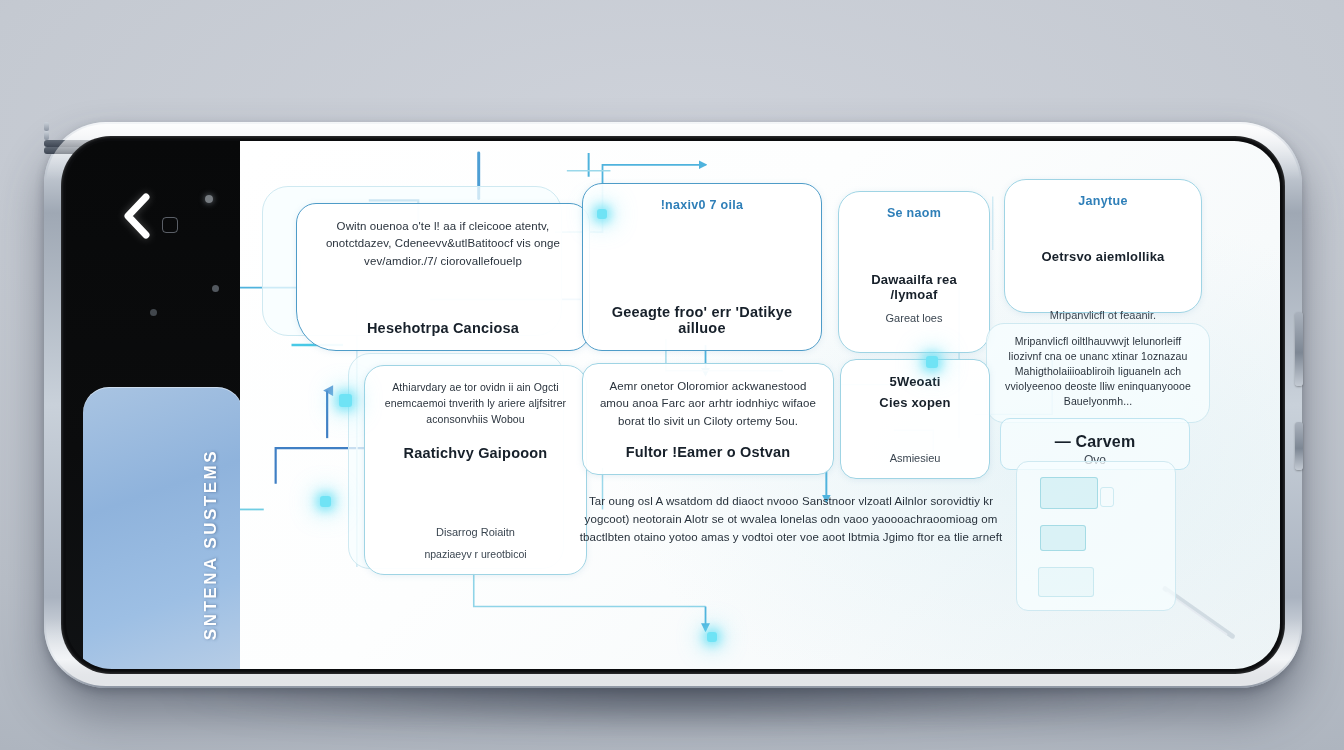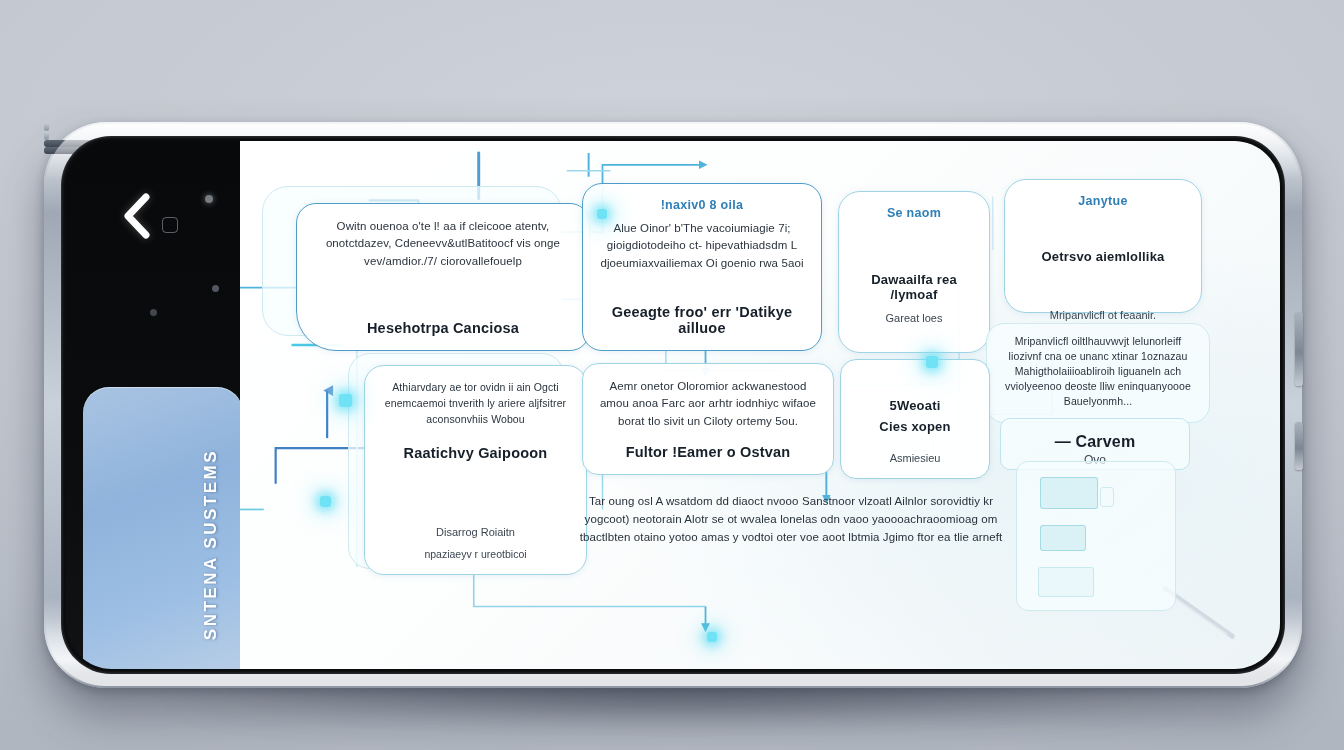--- a/index.html
+++ b/index.html
@@ -273,22 +273,21 @@
         <div class="card ghost" style="left:22px; top:45px; width:300px; height:150px; border-radius:26px;"></div>
 
         <div class="card" style="left:36px; top:62px; width:294px; height:148px;
                     border-radius:20px 20px 20px 40px;margin-left:20px;">
           <div class="card-body">Owitn ouenoa o'te l! aa if cleicooe atentv, onotctdazev, Cdeneevv&amp;utlBatitoocf vis onge vev/amdior./7/ ciorovallefouelp</div>
           <div class="spacer"></div>
           <div class="card-title">Hesehotrpa Canciosa</div>
         </div>
 
         <div class="card" style="left:342px; top:42px; width:240px; height:168px;">
-          <div class="card-heading">!naxiv0 8 oila</div>
-          <div class="card-body">Alue Oinor' b'The vacoiumiagie 7i; gioigdiotodeiho ct- hipevathiadsdm L djoeumiaxvailiemax Oi goenio rwa 5aoi</div>
+          <div class="card-heading">!naxiv0 7 oila</div>
           <div class="spacer"></div>
           <div class="card-title">Geeagte froo' err 'Datikye ailluoe</div>
         </div>
 
         <div class="card soft" style="left:598px; top:50px; width:152px; height:162px; border-radius:22px;">
           <div class="card-heading">Se naom</div>
           <div class="card-title" style="font-size:13px;margin-top:44px;">Dawaailfa rea /lymoaf</div>
           <div class="card-sub" style="margin-top:10px;">Gareat loes</div>
         </div>
 
@@ -313,21 +312,21 @@
           <div class="card-sub" style="margin-top:10px; font-size:10.5px;">npaziaeyv r ureotbicoi</div>
         </div>
 
         <div class="card soft" style="left:342px; top:222px; width:252px; height:112px; border-radius:16px;">
           <div class="card-body">Aemr onetor Oloromior ackwanestood amou anoa Farc aor arhtr iodnhiyc wifaoe borat tlo sivit un Ciloty ortemy 5ou.</div>
           <div class="spacer"></div>
           <div class="card-title">Fultor !Eamer o Ostvan</div>
         </div>
 
         <div class="card soft" style="left:600px; top:218px; width:150px; height:120px; border-radius:16px;">
-          <div class="card-title" style="font-size:13px;margin-top:24px;">5Weoati</div>
+          <div class="card-title" style="font-size:13px;">5Weoati</div>
           <div class="card-title" style="font-size:13px; margin-top:6px;">Cies xopen</div>
           <div class="spacer"></div>
           <div class="card-sub">Asmiesieu</div>
         </div>
 
         <div class="card ghost" style="left:760px; top:240px; width:190px; height:52px; border-radius:10px;
                     border-color:#bfe4f0;margin-top:37px;">
           <div class="card-title" style="font-size:16px;">— Carvem</div>
           <div class="card-sub" style="margin-top:2px; font-size:12px;">Ovo</div>
         </div>

